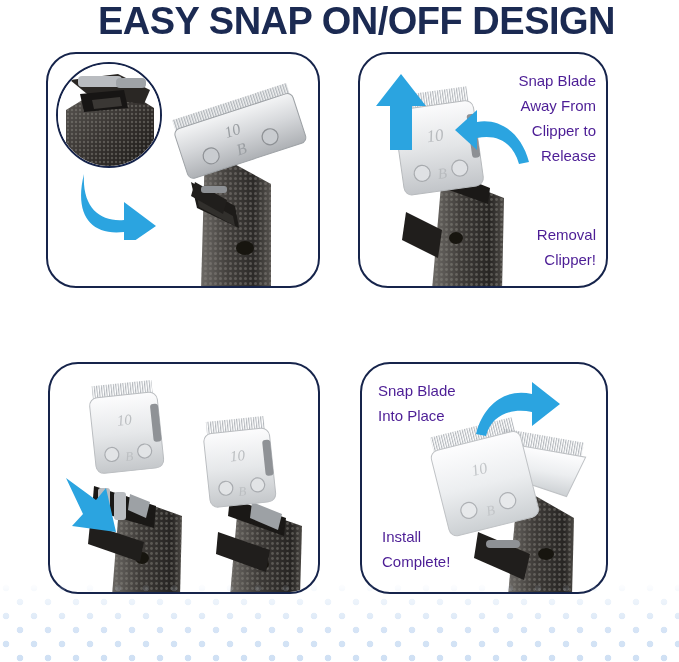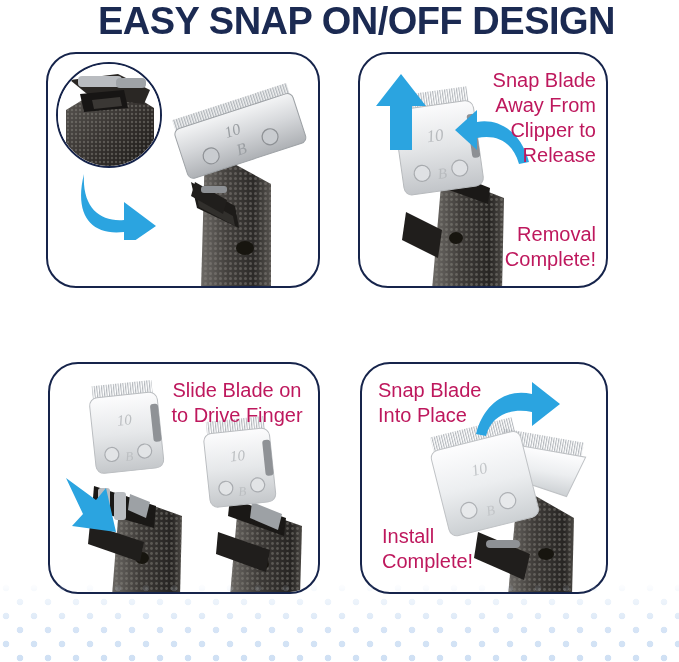--- a/index.html
+++ b/index.html
@@ -63,23 +63,23 @@
     overflow: hidden;
   }
   #panel-push-latch   { left: 46px;  top: 52px;  width: 274px; height: 236px; }
   #panel-snap-away    { left: 358px; top: 52px;  width: 250px; height: 236px; }
   #panel-slide-blade  { left: 48px;  top: 362px; width: 272px; height: 232px; }
   #panel-snap-place   { left: 360px; top: 362px; width: 248px; height: 232px; }
 
   
   .caption {
     position: absolute;
-    color: #be185d;
+    color: #4c1d95;
     font-family: "Liberation Sans", sans-serif;
-    font-size: 20px;
+    font-size: 15px;
     line-height: 25px;
     white-space: pre-line;
   }
   .caption.right { text-align: right; }
   .caption.left  { text-align: left; }
   .caption.center{ text-align: center; }
 
   
   .art { position: absolute; }
 
@@ -226,21 +226,21 @@
     <svg class="arrow" style="left:95px; top:56px; width:76px; height:56px;" viewBox="0 0 76 56">
       <path d="M74 52 C66 22 44 8 22 12 L22 0 L0 20 L22 40 L22 28 C42 24 58 32 64 54 Z" fill="#2ba4e0"></path>
     </svg>
 
     <div class="caption right" style="left:76px; top:14px; width:160px;">Snap Blade
 Away From
 Clipper to
 Release</div>
 
     <div class="caption right" style="left:76px; top:168px; width:160px;">Removal
-Complete!</div>
+Clipper!</div>
   </div>
 
 
   <div class="panel" id="panel-slide-blade">
 
     <svg class="art" style="left:24px; top:12px; width:128px; height:220px;" viewBox="0 0 128 220">
       <defs>
         <linearGradient id="bodyG3" x1="0" y1="0" x2="1" y2="0">
           <stop offset="0" stop-color="#6b6864"></stop>
           <stop offset="0.4" stop-color="#3e3b38"></stop>
@@ -315,22 +315,20 @@
         <text x="48" y="44" font-family="'Liberation Serif', serif" font-size="15" fill="#bbbec1" text-anchor="middle" font-style="italic">10</text>
         <text x="49" y="79" font-family="'Liberation Serif', serif" font-size="13" fill="#bbbec1" text-anchor="middle" font-style="italic">B</text>
         <rect x="74" y="26" width="8" height="36" rx="3" fill="#8f9296"></rect>
       </g>
     </svg>
 
     <svg class="arrow" style="left:10px; top:112px; width:62px; height:62px;" viewBox="0 0 62 62">
       <path d="M6 2 L36 24 L46 12 L56 56 L12 50 L23 38 Z" fill="#2ba4e0"></path>
     </svg>
 
-    <div class="caption center" style="left:104px; top:14px; width:166px;">Slide Blade on
-to Drive Finger</div>
   </div>
 
   <div class="panel" id="panel-snap-place">
 
     <svg class="art" style="left:60px; top:48px; width:188px; height:184px;" viewBox="0 0 188 184">
       <defs>
         <linearGradient id="bodyG5" x1="0" y1="0" x2="1" y2="0">
           <stop offset="0" stop-color="#6c6965"></stop>
           <stop offset="0.4" stop-color="#3f3c39"></stop>
           <stop offset="0.85" stop-color="#272523"></stop>

